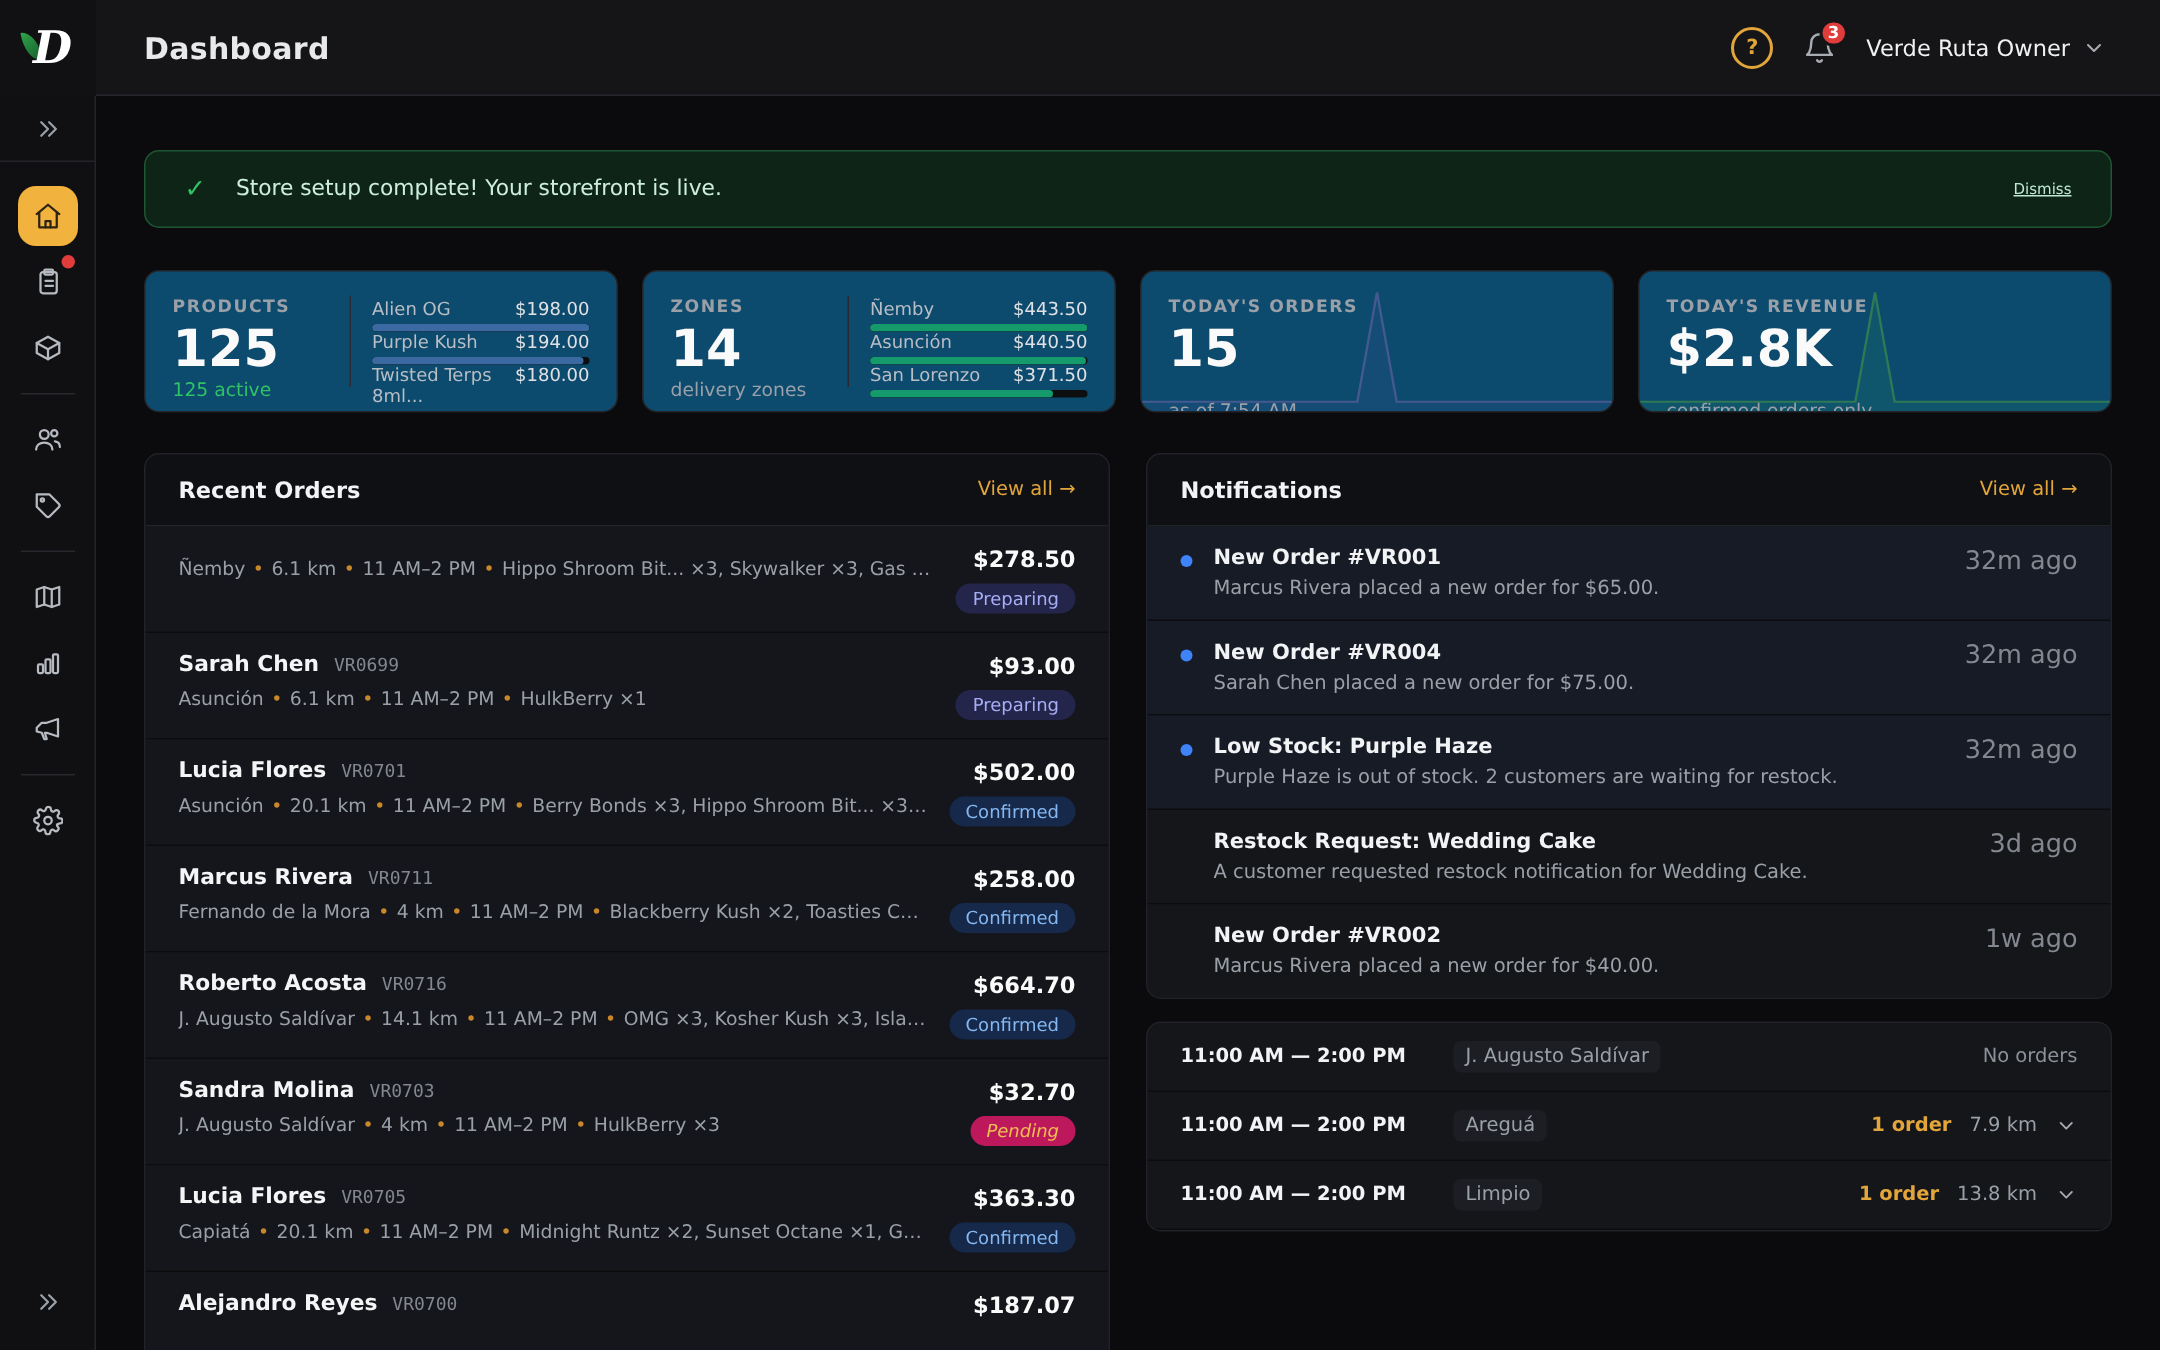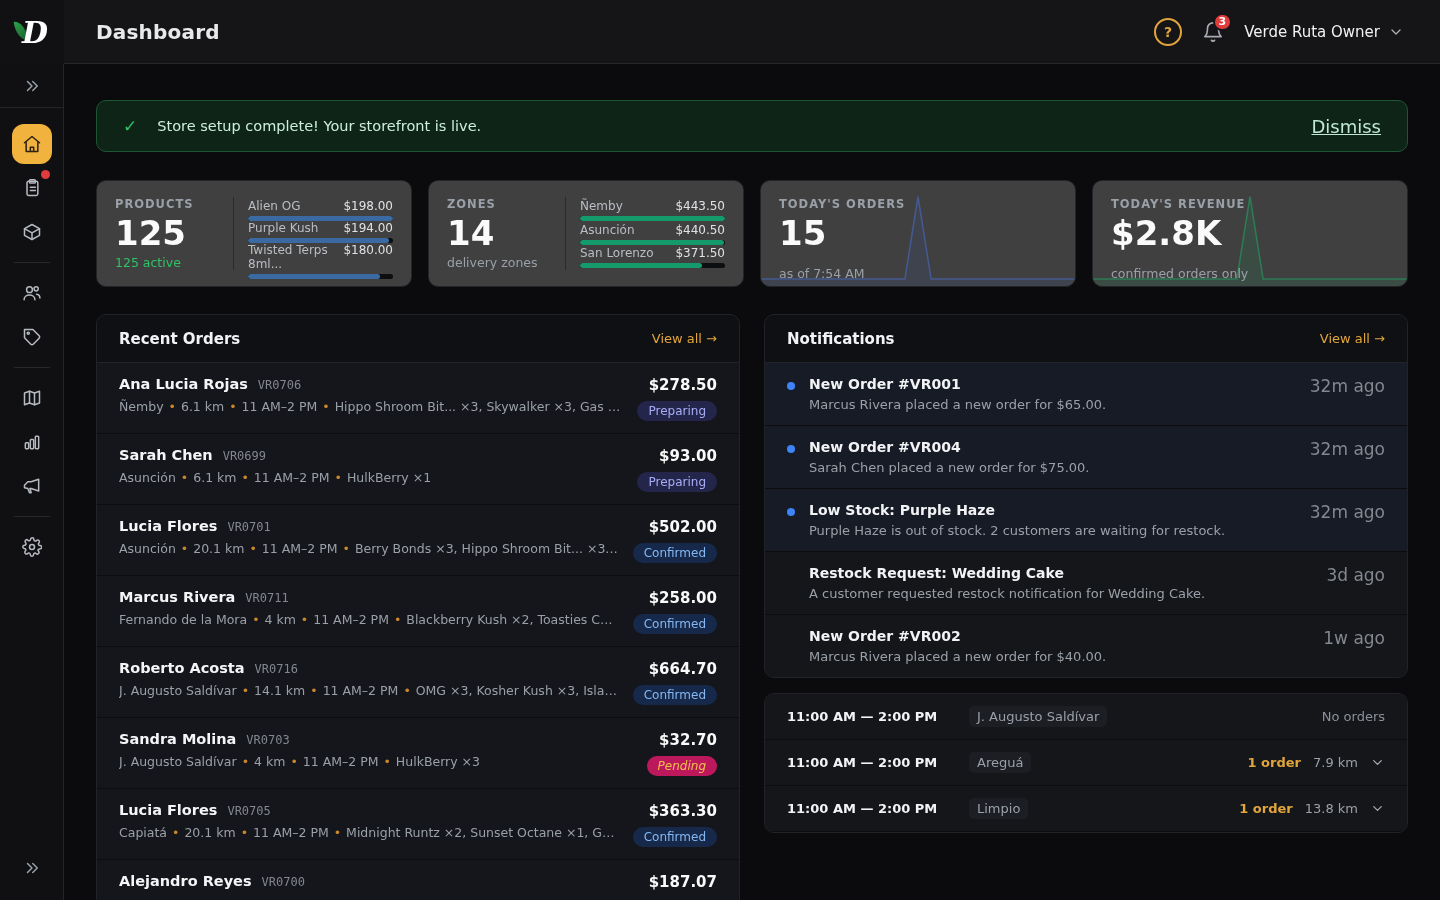--- a/index.html
+++ b/index.html
@@ -56,25 +56,25 @@
   .side-bottom{ margin-top:auto; margin-bottom:10px; width:100%; height:44px; display:flex; align-items:center; justify-content:center; color:#9aa0a8; font-size:18px; cursor:pointer; }
   
   .main{ position:absolute; top:64px; left:64px; right:0; bottom:0; padding:36px 32px 0 32px; }
   
   .banner{
     height:52px; border-radius:10px; background:#0d2417; border:1px solid #1e5634;
     display:flex; align-items:center; padding:0 26px; margin-bottom:28px;
   }
   .banner .check{ color:#2fc266; font-size:17px; font-weight:bold; margin-right:20px; }
   .banner-text{ color:#cdeedd; font-size:14.5px; }
-  .banner-dismiss{ margin-left:auto; color:#bfe9d2; font-size:18px; text-decoration:underline; cursor:pointer; }
+  .banner-dismiss{ margin-left:auto; color:#bfe9d2; font-size:10px; text-decoration:underline; cursor:pointer; }
   
   .stats{ display:grid; grid-template-columns:repeat(4,1fr); gap:16px; margin-bottom:27px; }
   .card{
-    height:107px; background:#404040; border:1px solid #232428; border-radius:10px;
+    height:95px; background:#0c4a6e; border:1px solid #232428; border-radius:10px;
     padding:16px 18px; position:relative; overflow:hidden;
   }
   .card-label{ font-size:11.5px; letter-spacing:1px; color:#9aa0a8; font-weight:bold; }
   .card-value{ font-size:34px; font-weight:bold; color:#fafafa; margin-top:4px; line-height:1.1; }
   .card-sub{ font-size:12.5px; color:#9aa0a8; margin-top:10px; }
   .card-sub.green{ color:#2fc266; }
   .card-flex{ display:flex; height:100%; position:relative; z-index:1; }
   .card-left{ width:118px; display:flex; flex-direction:column; }
   .card-divider{ width:1px; background:#2a2b30; margin:0 14px 0 0; }
   .mini-list{ flex:1; display:flex; flex-direction:column; justify-content:space-between; padding:2px 0; }
@@ -364,24 +364,20 @@
   <section class="panels">
 
     <div class="panel">
       <div class="panel-head">
         <span class="panel-title">Recent Orders</span>
         <span class="view-all">View all →</span>
       </div>
 
       <div class="order-row">
         <div class="order-left">
-          <div class="order-name-line">
-              <span class="order-name">Ana Lucia Rojas</span>
-              <span class="order-code">VR0706</span>
-            </div>
           <div class="order-meta"><span>Ñemby</span><span class="mdot"></span><span>6.1 km</span><span class="mdot"></span><span>11 AM–2 PM</span><span class="mdot"></span><span>Hippo Shroom Bit... ×3, Skywalker ×3, Gas Mask ×1, +2...</span></div>
         </div>
         <div class="order-right">
             <span class="order-price">$278.50</span>
             <span class="badge st-preparing">Preparing</span>
           </div>
       </div>
 
       <div class="order-row">
         <div class="order-left">

